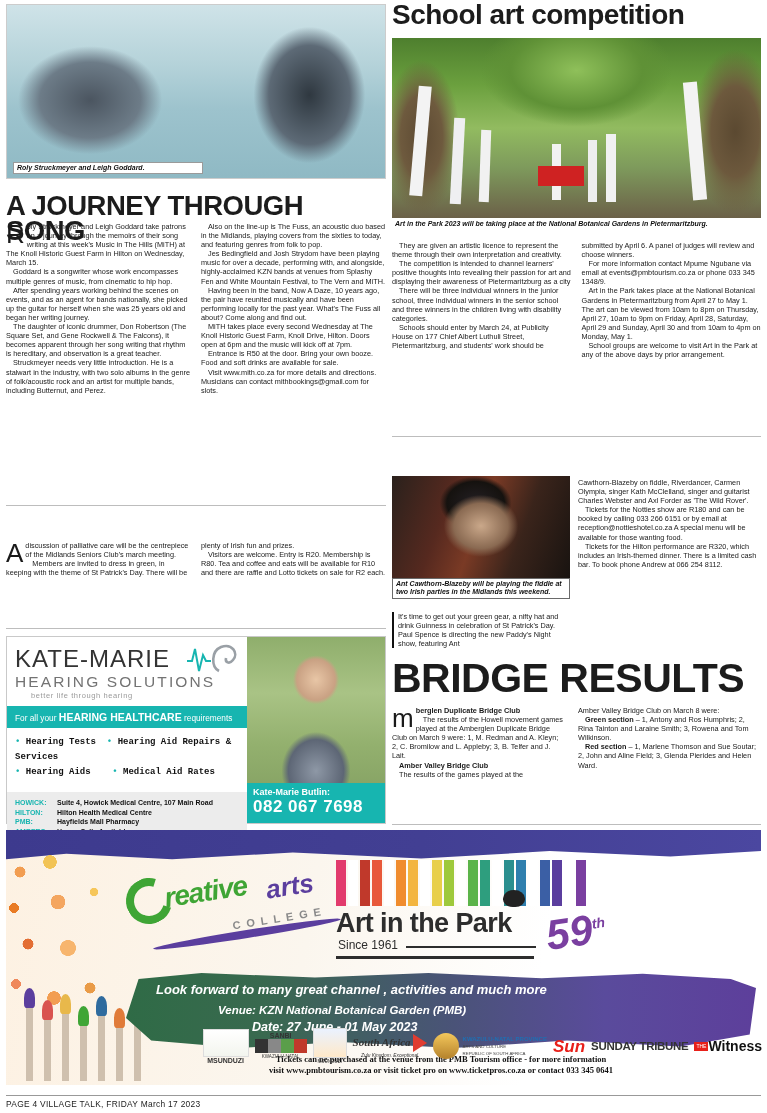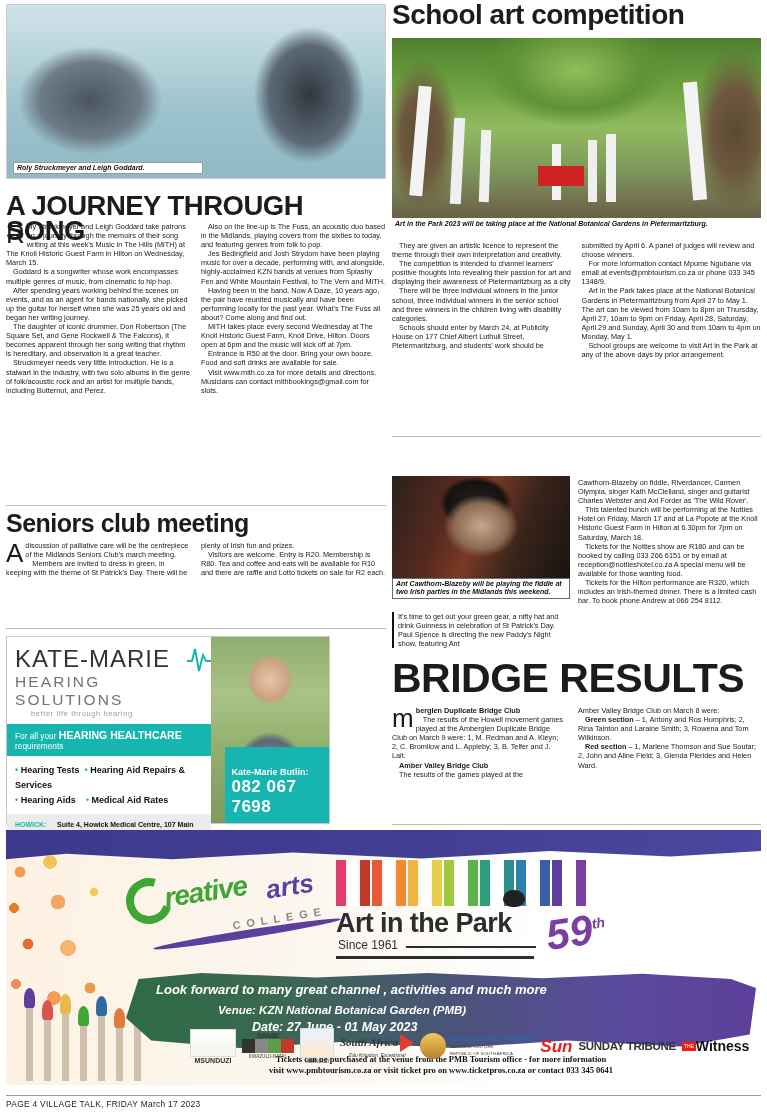--- a/index.html
+++ b/index.html
@@ -60,34 +60,34 @@
       linear-gradient(110deg, #2a211c 0%, #56291f 30%, #7a3a25 48%, #3a241b 70%, #181310 100%);
   }
   .photo-kate {
     background:
       radial-gradient(ellipse 32px 34px at 50% 23%, #e8c6a6 0%, #c9a183 60%, rgba(0,0,0,0) 72%),
       radial-gradient(ellipse 46px 52px at 50% 72%, #8e98a6 0%, #5d6675 60%, rgba(0,0,0,0) 75%),
       linear-gradient(#8fae6c 0%, #a9c385 30%, #93b06e 58%, #7e9a5e 100%);
   }
 
   
-  .ad-km { position:absolute; left:6px; top:636px; width:324px; height:188px;
+  .ad-km { position:absolute; left:6px; top:636px; width:380px; height:188px;
            border:1px solid #c9c9c9; background:#fff; display:flex; }
   .km-left { width:240px; position:relative; }
   .km-title { font-size:24px; letter-spacing:1px; color:#333; padding:8px 0 0 8px; font-weight:normal;}
   .km-sub   { font-size:15.5px; letter-spacing:2.1px; color:#737373; padding:0 0 0 8px; font-weight:normal;}
   .km-tag   { font-size:7.5px; letter-spacing:.6px; color:#9a9a9a; padding-left:24px; }
   .km-bar   { background:#17b5b0; color:#fff; font-size:8.3px; padding:5px 8px; margin-top:6px; }
   .km-bar b { font-size:10.5px; }
-  .km-list  { padding:7px 8px 6px 8px; font-size:9px; font-weight:bold; line-height:15px; color:#111; }
+  .km-list  { padding:7px 8px 12px 8px; font-size:9px; font-weight:bold; line-height:15px; color:#111;font-family:Liberation Mono, monospace; }
   .km-list .bul { color:#17b5b0; }
   .km-addr  { background:#ececec; padding:6px 8px; font-size:7px; line-height:9.5px; font-weight:bold; }
   .km-addr .lbl { color:#17b5b0; display:inline-block; width:42px; }
   .km-right { width:138px; position:relative; }
-  .km-phone { position:absolute; left:0; right:0; bottom:0; background:#17b5b0; color:#fff; padding:20px 6px 6px;margin-left:14px; }
+  .km-phone { position:absolute; left:0; right:0; bottom:0; background:#17b5b0; color:#fff; padding:4px 6px 6px; }
   .km-phone .n { font-size:9px; font-weight:bold; }
   .km-phone .p { font-size:17px; font-weight:bold; letter-spacing:.5px; }
 
   
   .ad-aip { position:absolute; left:6px; top:830px; width:755px; height:255px;
             overflow:hidden; background:linear-gradient(100deg,#fdf1e2 0%,#fbf6ee 40%,#ffffff 70%,#ffffff 100%); }
   .aip-topwave { position:absolute; left:0; top:0; width:100%; height:34px;
                  background:linear-gradient(90deg,#3d3a8e 0%,#423f93 55%,#4b47a0 100%);
                  clip-path:polygon(0 0,100% 0,100% 62%,88% 78%,72% 62%,55% 84%,38% 66%,22% 86%,8% 70%,0 86%); }
   .aip-leaves { position:absolute; left:-8px; top:18px; width:150px; height:200px;
@@ -136,21 +136,21 @@
      background:linear-gradient(90deg,#2f6b46 0%,#39694f 22%,#4a5378 52%,#5a4b9c 76%,#5d3f9b 100%);
      clip-path:polygon(2% 8%,12% 0,30% 6%,48% 0,66% 7%,82% 1%,96% 8%,100% 20%,99% 82%,88% 98%,70% 90%,52% 100%,34% 92%,18% 100%,4% 90%,0 60%); }
   .aip-line1 { position:absolute; left:150px; top:152px; font-size:13px; font-weight:bold; color:#fff; font-style:italic; }
   .aip-line2 { position:absolute; left:212px; top:174px; font-size:11.5px; font-weight:bold; color:#fff; font-style:italic; }
   .aip-line3 { position:absolute; left:246px; top:190px; font-size:12.5px; font-weight:bold; color:#fff; font-style:italic; }
 
   .aip-tix { position:absolute; left:120px; top:224px; width:630px; text-align:center;
              font-family:"Liberation Serif", serif; font-size:8.5px; line-height:10.5px; font-weight:bold; color:#111; }
 
   .sponsors { position:absolute; left:190px; top:1026px; width:572px; height:40px;
-              display:flex; align-items:center; gap:6px; }
+              display:flex; align-items:center; gap:6px;justify-content:flex-end; }
   .sp { font-size:6px; color:#333; text-align:center; line-height:7px; }
   .sp .blk { font-weight:bold; font-size:7px; }
 
   .footer { position:absolute; left:6px; top:1095px; width:755px;
             border-top:1px solid #999; padding-top:3px;
             font-size:8.4px; letter-spacing:.3px; color:#222; }
 </style>
 </head>
 <body>
 
@@ -171,21 +171,20 @@
     <p>Also on the line-up is The Fuss, an acoustic duo based in the Midlands, playing covers from the sixties to today, and featuring genres from folk to pop.</p>
     <p>Jes Bedingfield and Josh Strydom have been playing music for over a decade, performing with, and alongside, highly-acclaimed KZN bands at venues from Splashy Fen and White Mountain Festival, to The Vern and MiTH.</p>
     <p>Having been in the band, Now A Daze, 10 years ago, the pair have reunited musically and have been performing locally for the past year. What's The Fuss all about? Come along and find out.</p>
     <p>MiTH takes place every second Wednesday at The Knoll Historic Guest Farm, Knoll Drive, Hilton. Doors open at 6pm and the music will kick off at 7pm.</p>
     <p>Entrance is R50 at the door. Bring your own booze. Food and soft drinks are available for sale.</p>
     <p>Visit www.mith.co.za for more details and directions. Musicians can contact mithbookings@gmail.com for slots.</p>
   </div>
 
   <div class="rule" style="position:absolute;left:6px;top:505px;width:380px;"></div>
 
-  <div class="hl-black" style="position:absolute;left:6px;top:512px;width:380px;font-size:25px;">Seniors club meeting</div>
 
   <div class="bt body-2col" style="position:absolute;left:6px;top:541px;width:380px;height:80px;">
     <p class="first dropcap">A discussion of palliative care will be the centrepiece of the Midlands Seniors Club's march meeting.</p>
     <p>Members are invited to dress in green, in keeping with the theme of St Patrick's Day. There will be plenty of Irish fun and prizes.</p>
     <p>Visitors are welcome. Entry is R20. Membership is R80. Tea and coffee and eats will be available for R10 and there are raffle and Lotto tickets on sale for R2 each.</p>
   </div>
 
   <div class="rule" style="position:absolute;left:6px;top:628px;width:380px;"></div>
 
   <div class="ad-km">
@@ -253,21 +252,20 @@
 
 
   <div class="photo photo-irish" style="position:absolute;left:392px;top:476px;width:178px;height:104px;"></div>
   <div class="cap" style="position:absolute;left:392px;top:578px;width:178px;border:1px solid #6a6a6a;">Ant Cawthorn-Blazeby will be playing the fiddle at two Irish parties in the Midlands this weekend.</div>
 
   <div class="bt" style="position:absolute;left:392px;top:612px;width:173px;">
     <p class="first" style="border-left:2px solid #111;padding-left:4px;">It's time to get out your green gear, a nifty hat and drink Guinness in celebration of St Patrick's Day. Paul Spence is directing the new Paddy's Night show, featuring Ant</p>
   </div>
   <div class="bt" style="position:absolute;left:578px;top:478px;width:183px;">
     <p class="first">Cawthorn-Blazeby on fiddle, Riverdancer, Carmen Olympia, singer Kath McClelland, singer and guitarist Charles Webster and Axl Forder as 'The Wild Rover'.</p>
-    <p>This talented bunch will be performing at the Notties Hotel on Friday, March 17 and at La Popote at the Knoll Historic Guest Farm in Hilton at 6.30pm for 7pm on Saturday, March 18.</p>
     <p>Tickets for the Notties show are R180 and can be booked by calling 033 266 6151 or by email at reception@nottieshotel.co.za A special menu will be available for those wanting food.</p>
     <p>Tickets for the Hilton performance are R320, which includes an Irish-themed dinner. There is a limited cash bar. To book phone Andrew at 066 254 8112.</p>
   </div>
 
   <div class="hl-black" style="position:absolute;left:392px;top:660px;width:369px;font-size:41px;">BRIDGE RESULTS</div>
 
   <div class="bt" style="position:absolute;left:392px;top:706px;width:173px;">
     <p class="first dropcap"><b>mberglen Duplicate Bridge Club</b></p>
     <p>The results of the Howell movement games played at the Amberglen Duplicate Bridge Club on March 9 were: 1, M. Redman and A. Kleyn; 2, C. Bromilow and L. Appleby; 3, B. Telfer and J. Lait.</p>
     <p><b>Amber Valley Bridge Club</b></p>

